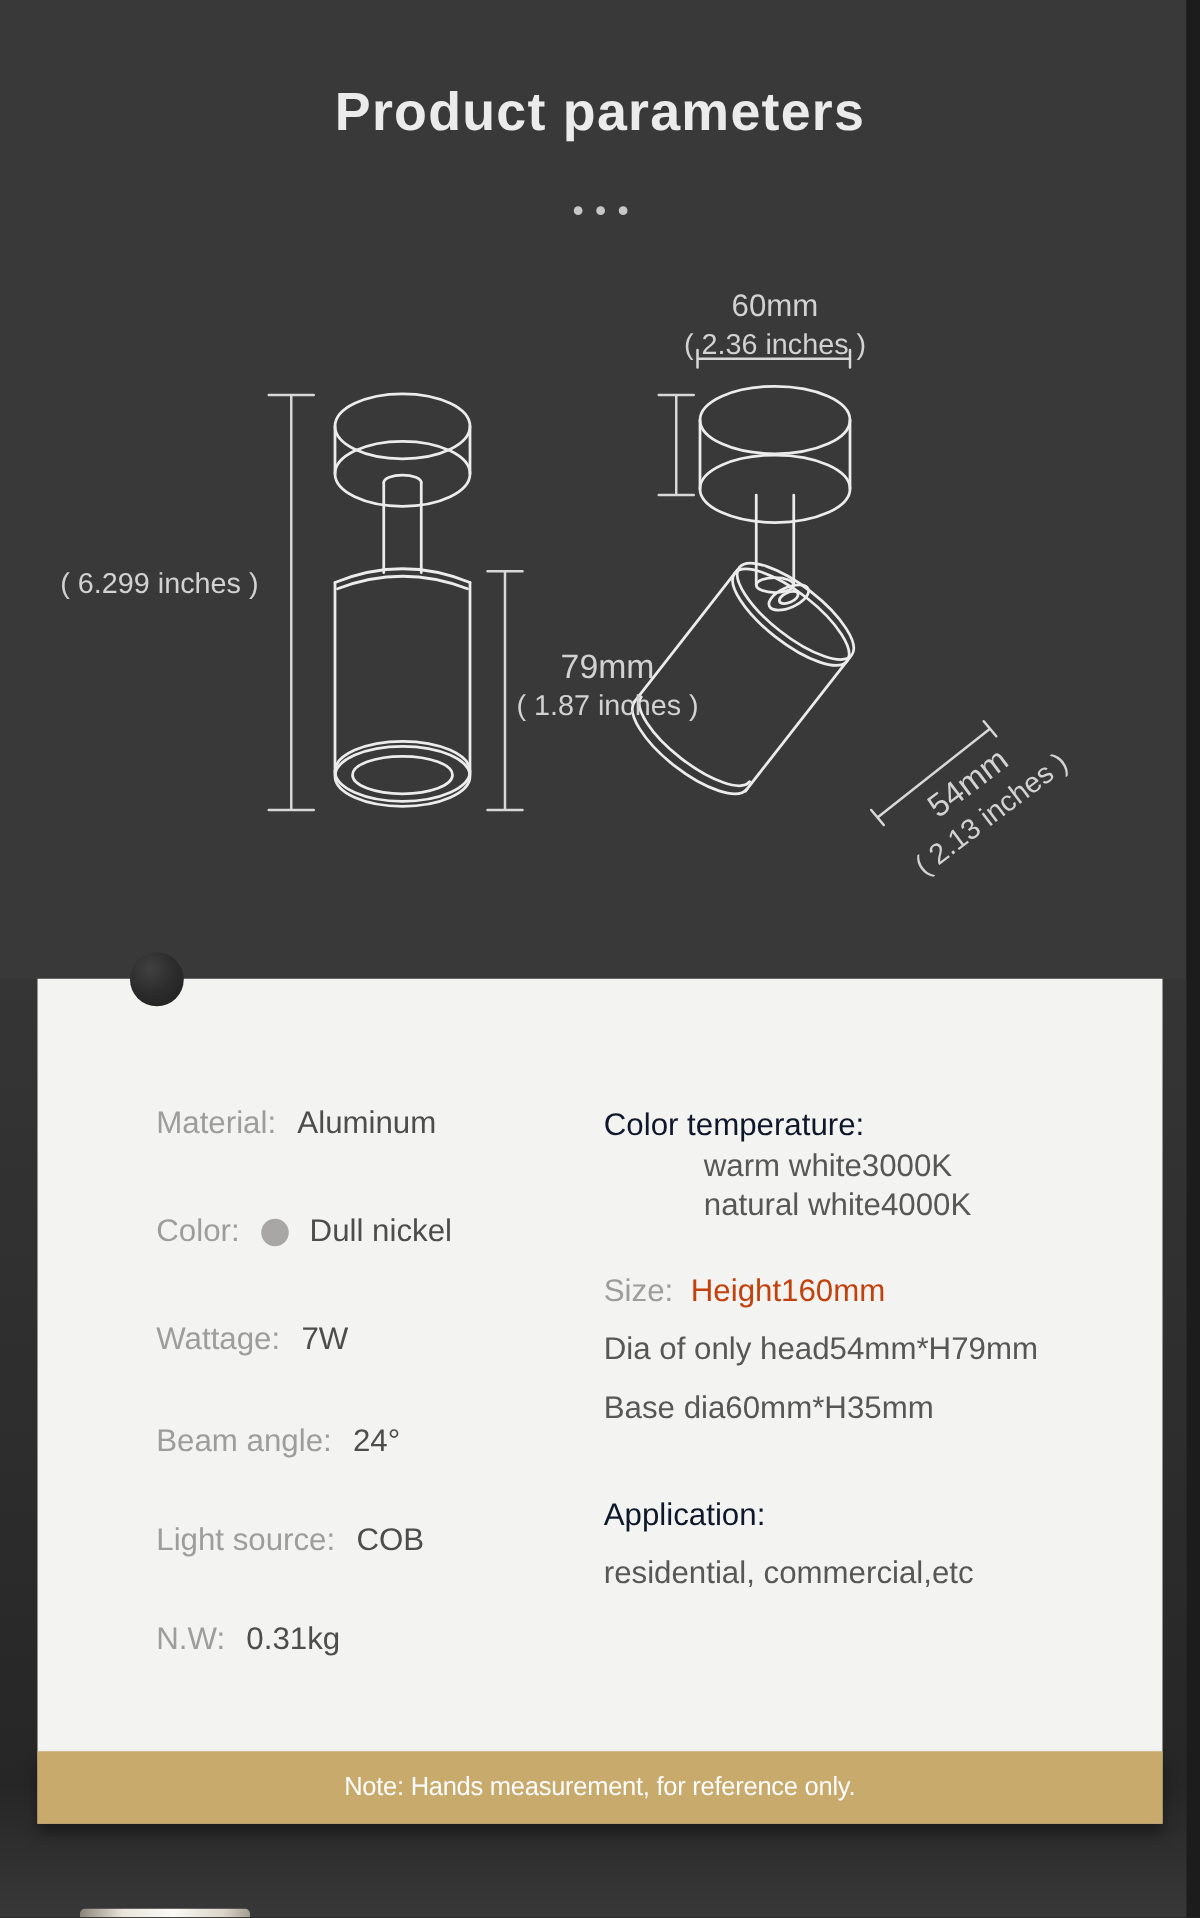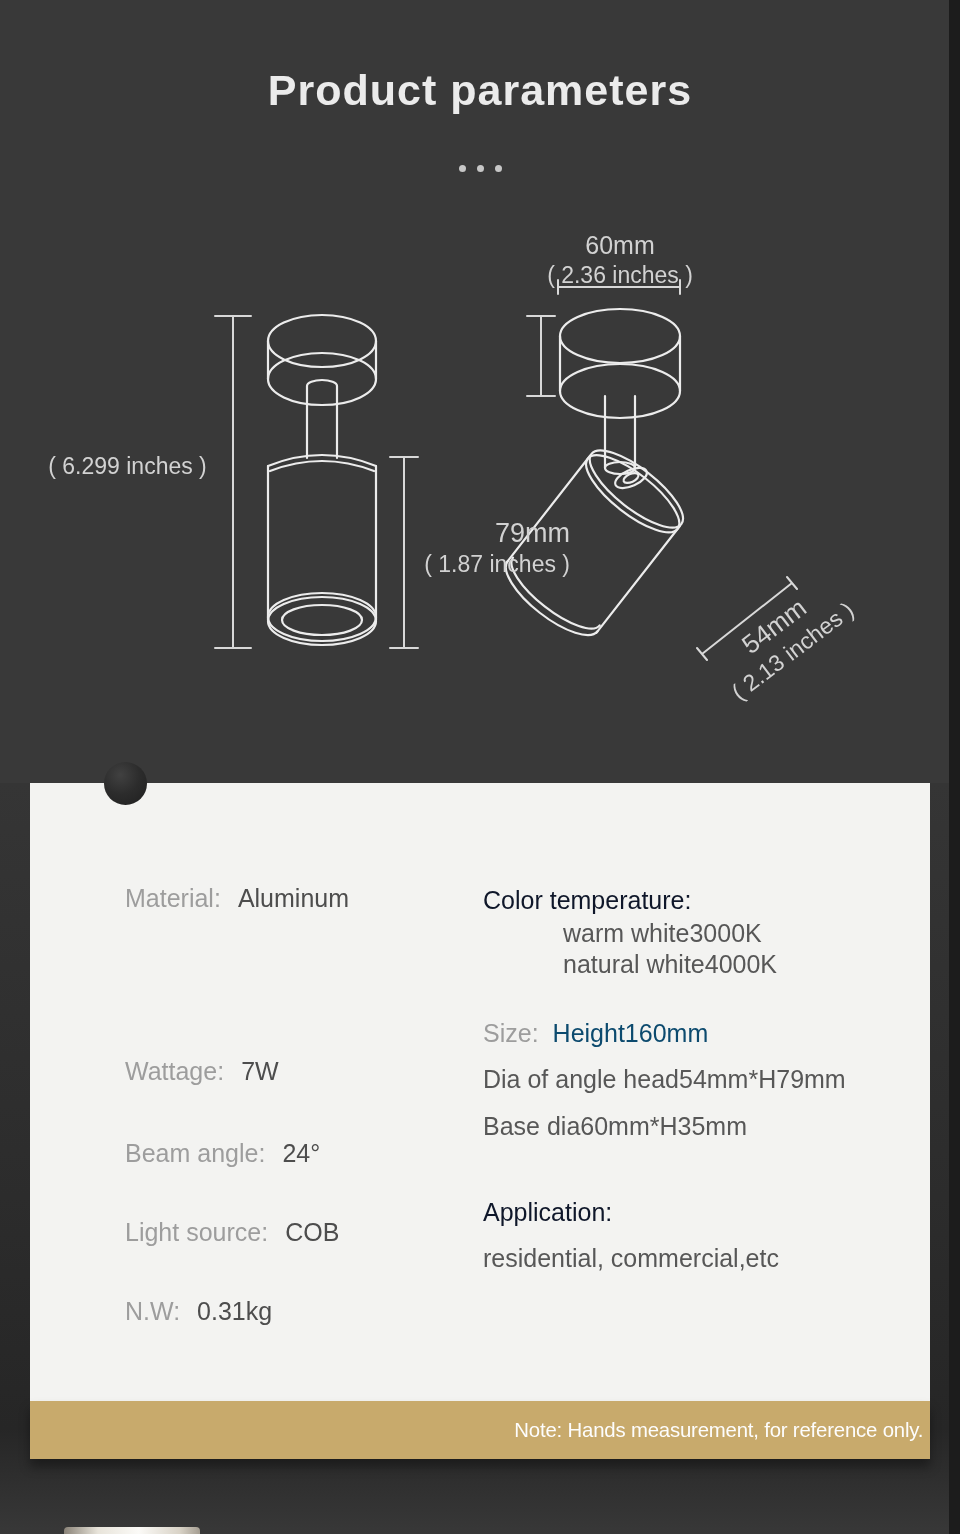--- a/index.html
+++ b/index.html
@@ -16,21 +16,21 @@
     position:absolute;left:0;top:66px;width:960px;text-align:center;
     font-size:43px;font-weight:bold;color:#ebebeb;letter-spacing:1px;
   }
   .dots{position:absolute;left:0;top:165px;width:960px;display:flex;justify-content:center;gap:11px;}
   .dots span{width:7px;height:7px;border-radius:50%;background:#c7c7c7;display:block;}
   svg.diagram{position:absolute;left:0;top:200px;}
   .dim-label{position:absolute;text-align:center;color:#d2d2d2;line-height:1.22;}
   .dim-label .mm{font-size:27px;}
   .dim-label .in{font-size:23px;}
   .dim-160{left:30px;top:452px;width:195px;}
-  .dim-79{left:402px;top:517px;width:168px;text-align:right;}
+  .dim-79{left:402px;top:517px;width:168px;}
   .dim-35{left:383px;top:326px;width:152px;}
   .dim-35 .mm{font-size:24px;}
   .dim-35 .in{font-size:21px;}
   .dim-60{left:534px;top:214px;width:172px;margin-top:16px;}
   .dim-60 .mm{font-size:25px;}
   .dim-60 .in{font-size:23px;}
   .dim-54{left:683px;top:608px;width:200px;transform:rotate(-37deg);}
   .dim-54 .mm{font-size:26px;}
   .dim-54 .in{font-size:23px;}
   .card{
@@ -42,21 +42,21 @@
     background:radial-gradient(circle at 38% 30%,#414141 0%,#2c2c2c 48%,#1f1f1f 100%);
   }
   .spec-row{position:absolute;display:flex;align-items:center;gap:17px;font-size:25px;}
   .spec-row .lbl{color:#9d9d9d;}
   .spec-row .val{color:#4d4d4d;}
   .swatch{width:22px;height:22px;border-radius:50%;background:#a9a7a5;display:block;}
   .rline{position:absolute;font-size:25px;color:#575757;}
   .rline.gray{color:#0f172a;}
   .note-bar{
     position:absolute;left:0;top:618px;width:900px;height:58px;background:#c8aa6c;
-    display:flex;align-items:center;justify-content:flex-end;
+    display:flex;align-items:center;justify-content:center;
     box-shadow:0 8px 10px rgba(0,0,0,0.35);
   }
   .note-bar span{color:#fdfdfd;font-size:21px;letter-spacing:-0.2px;transform:scaleX(0.97);}
   .bottom-photo{
     position:absolute;left:64px;top:1527px;width:136px;height:7px;
     border-radius:4px 4px 0 0;
     background:linear-gradient(90deg,#8a8378 0%,#e8e4da 25%,#fbfaf7 55%,#d9d3c7 85%,#a49d91 100%);
   }
 </style>
 </head>
@@ -141,20 +141,25 @@
     <div class="in">( 2.13 inches )</div>
   </div>
 
   <div class="card">
     <div class="pin-circle"></div>
 
     <div class="spec-row" style="left:95px;top:101px">
       <span class="lbl">Material:</span>
       <span class="val">Aluminum</span>
     </div>
+    <div class="spec-row" style="left:95px;top:188px">
+      <span class="lbl">Color:</span>
+      <span class="swatch"></span>
+      <span class="val">Dull nickel</span>
+    </div>
     <div class="spec-row" style="left:95px;top:274px">
       <span class="lbl">Wattage:</span>
       <span class="val">7W</span>
     </div>
     <div class="spec-row" style="left:95px;top:356px">
       <span class="lbl">Beam angle:</span>
       <span class="val">24°</span>
     </div>
     <div class="spec-row" style="left:95px;top:435px">
       <span class="lbl">Light source:</span>
@@ -164,23 +169,23 @@
       <span class="lbl">N.W:</span>
       <span class="val">0.31kg</span>
     </div>
 
     <div class="rline gray" style="left:453px;top:103px">Color temperature:</div>
     <div class="rline" style="left:533px;top:136px">warm white3000K</div>
     <div class="rline" style="left:533px;top:167px">natural white4000K</div>
 
     <div class="spec-row" style="left:453px;top:236px;gap:14px">
       <span class="lbl">Size:</span>
-      <span class="val" style="color:#0c4a6e">Height160mm</span>
+      <span class="val" style="color:#c2410c">Height160mm</span>
     </div>
-    <div class="rline" style="left:453px;top:282px">Dia of angle head54mm*H79mm</div>
+    <div class="rline" style="left:453px;top:282px">Dia of only head54mm*H79mm</div>
     <div class="rline" style="left:453px;top:329px">Base dia60mm*H35mm</div>
 
     <div class="rline gray" style="left:453px;top:415px">Application:</div>
     <div class="rline" style="left:453px;top:461px">residential,  commercial,etc</div>
 
     <div class="note-bar">
       <span>Note: Hands measurement, for reference only.</span>
     </div>
   </div>
 

